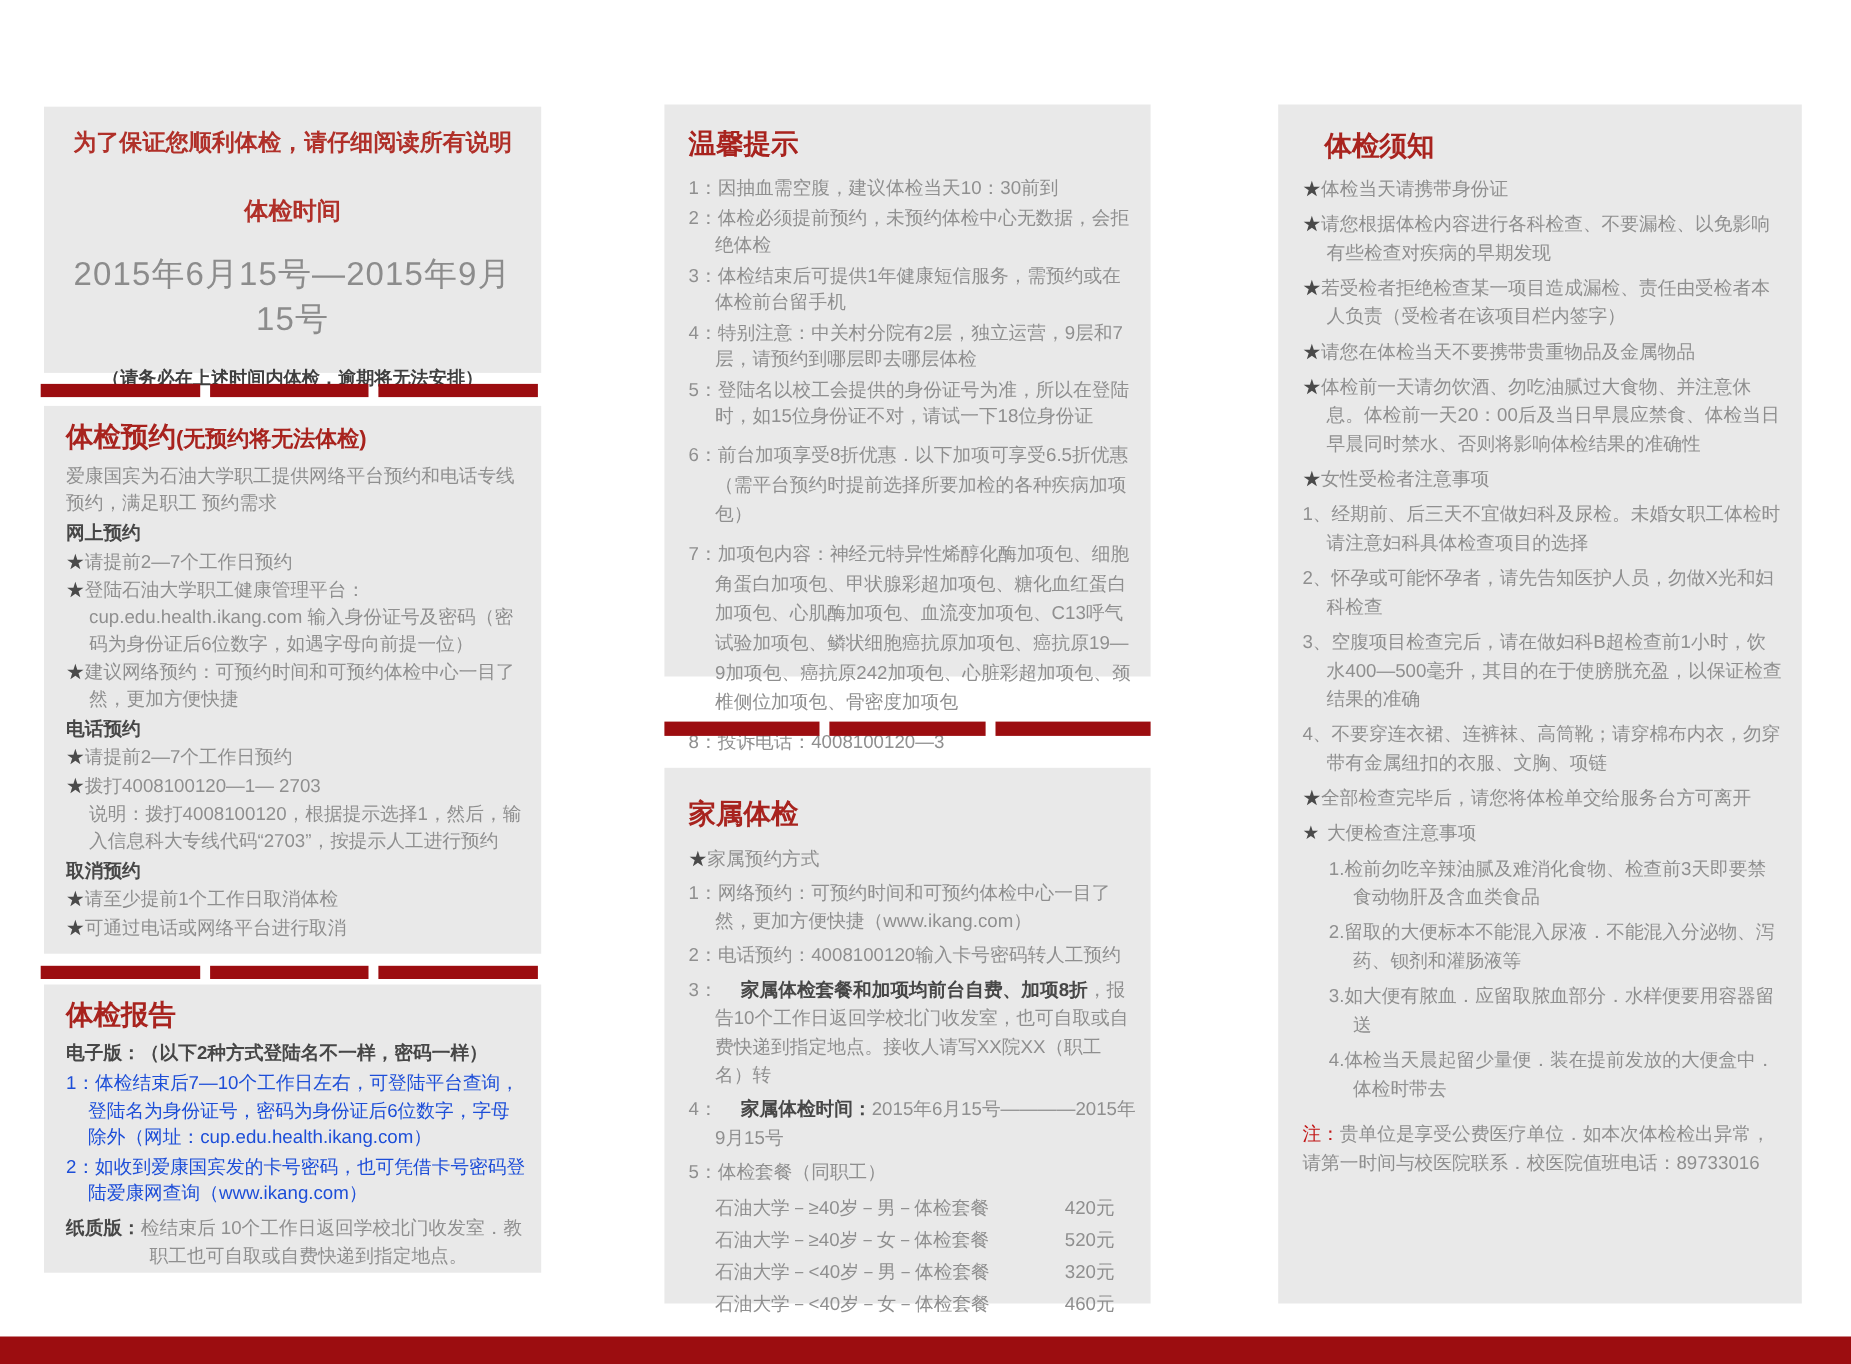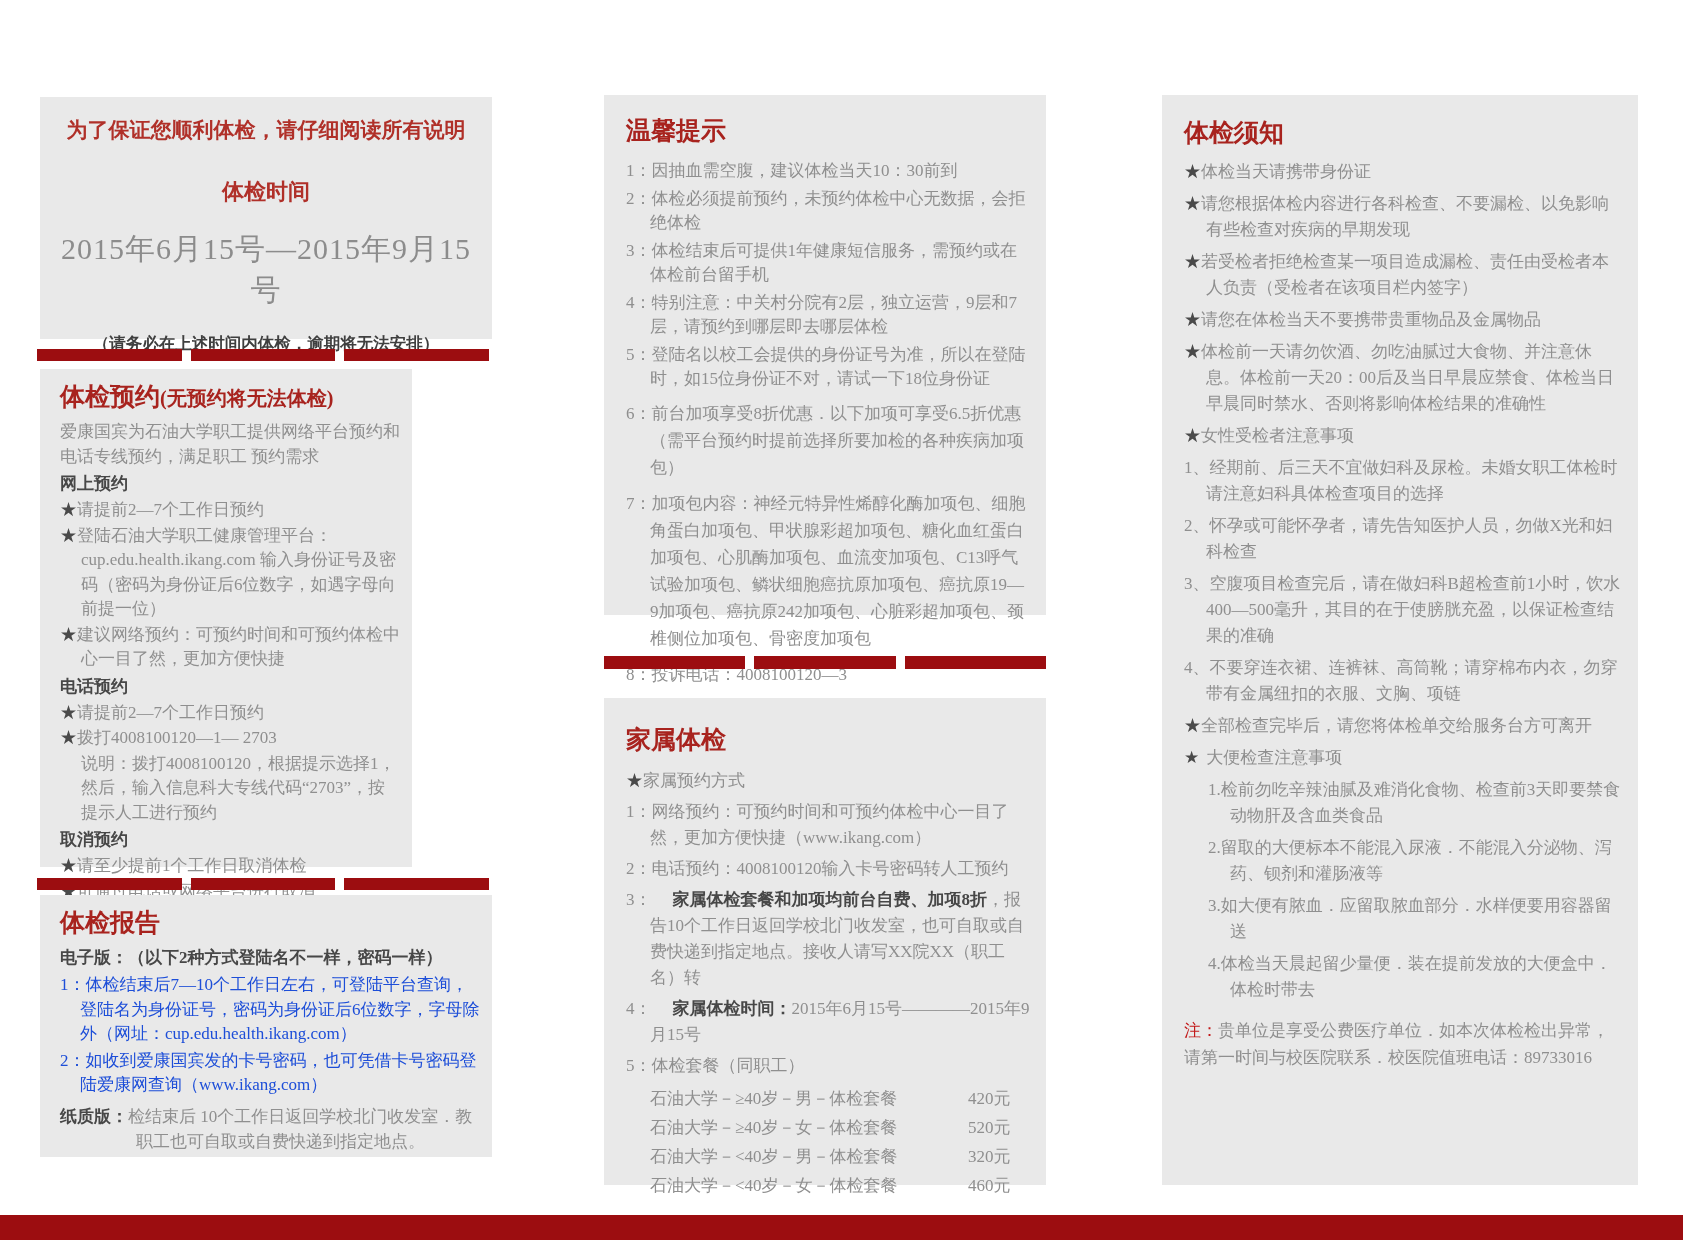--- a/index.html
+++ b/index.html
@@ -1,18 +1,18 @@
 <!DOCTYPE html>
 <html><head>
 <meta charset="utf-8">
 <style>
   html,body { margin:0; padding:0; background:#ffffff; }
   .page {
     position:relative; width:1683px; height:1240px; background:#ffffff;
-    font-family:Liberation Serif, serif; overflow:hidden;
+    font-family:Liberation Sans, sans-serif; overflow:hidden;
   }
   .box { position:absolute; background:#e9e9e9; box-sizing:border-box; }
 
   
   .seg-divider { position:absolute; display:flex; gap:9px; }
   .seg-divider span { flex:1; height:100%; background:#9c0d10; }
   .bottom-bar { position:absolute; left:0; top:1215px; width:1683px; height:25px; background:#9c0d10; }
 
   
   .intro-box { text-align:center; padding:18px 12px 0 12px; }
@@ -49,21 +49,21 @@
   
   .family-box { padding:26px 12px 0 22px; }
   .family-box .sec-title { margin-bottom:12px; }
   .fam { color:#8f8f8f; font-size:17px; line-height:26px; padding-left:24px; text-indent:-24px; margin-bottom:5px; }
   .fam .bold { color:#474747; font-weight:bold;margin-left:21px; }
   .pkg { display:flex; color:#8f8f8f; font-size:17px; line-height:29px; margin-left:24px; }
   .pkg-name { width:318px; }
 
   
   .notice-box { padding:22px 16px 0 22px; }
-  .notice-box .sec-title { margin-bottom:10px; }
+  .notice-box .sec-title { margin-bottom:10px;margin-left:20px; }
   .nt { color:#8f8f8f; font-size:17px; line-height:26px; padding-left:22px; text-indent:-22px; margin-bottom:6px; }
   .nt.gap-star .star-g { margin-right:7px; }
   .stool { margin-left:26px; padding-left:20px; }
   .note-line { margin-top:14px; color:#8f8f8f; font-size:17px; line-height:27px; }
   .note-red { color:#c21717; }
 </style>
 </head>
 <body>
 
 <div class="page">
@@ -74,21 +74,21 @@
     <div class="intro-date">2015年6月15号—2015年9月15号</div>
     <div class="intro-note">（请务必在上述时间内体检，逾期将无法安排）</div>
   </section>
 
   <div class="seg-divider" style="left:37px; top:349px; width:452px; height:12px;">
     <span></span>
       <span></span>
       <span></span>
   </div>
 
-  <section class="box booking-box" style="left:40px; top:369px; width:372px; height:498px;">
+  <section class="box booking-box" style="left:40px; top:369px; width:452px; height:498px;">
     <div class="sec-title">
       <span>体检预约</span><span class="paren">(无预约将无法体检)</span>
     </div>
     <div class="t">爱康国宾为石油大学职工提供网络平台预约和电话专线预约，满足职工 预约需求</div>
     <div class="lbl">网上预约</div>
     <div class="t hang"><span class="star-g">★</span><span>请提前2—7个工作日预约</span></div>
     <div class="t hang"><span class="star-g">★</span><span>登陆石油大学职工健康管理平台：cup.edu.health.ikang.com 输入身份证号及密码（密码为身份证后6位数字，如遇字母向前提一位）</span></div>
     <div class="t hang"><span class="star-g">★</span><span>建议网络预约：可预约时间和可预约体检中心一目了然，更加方便快捷</span></div>
     <div class="lbl">电话预约</div>
     <div class="t hang"><span class="star-g">★</span><span>请提前2—7个工作日预约</span></div>

